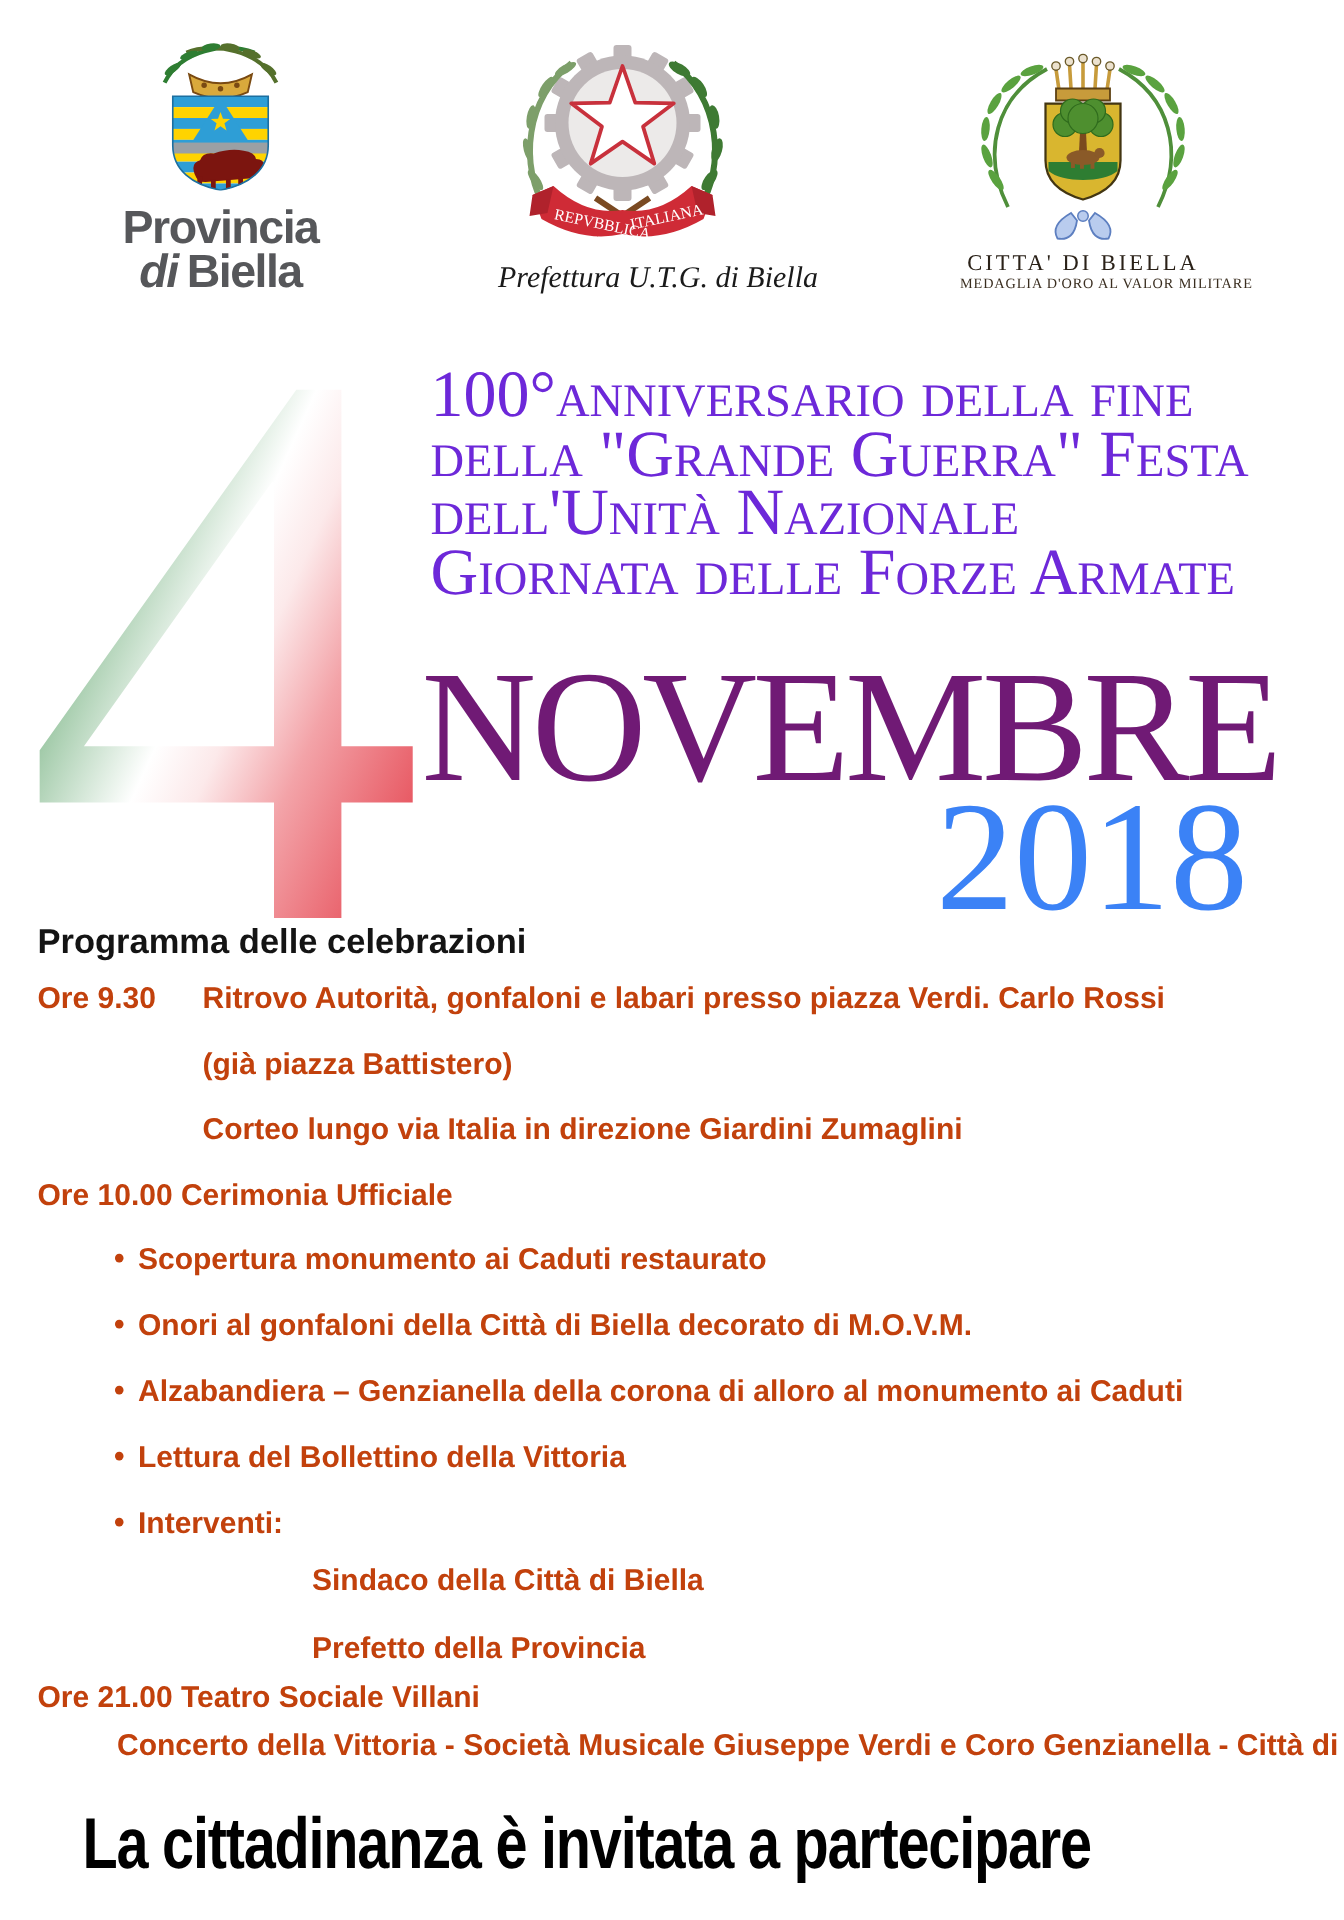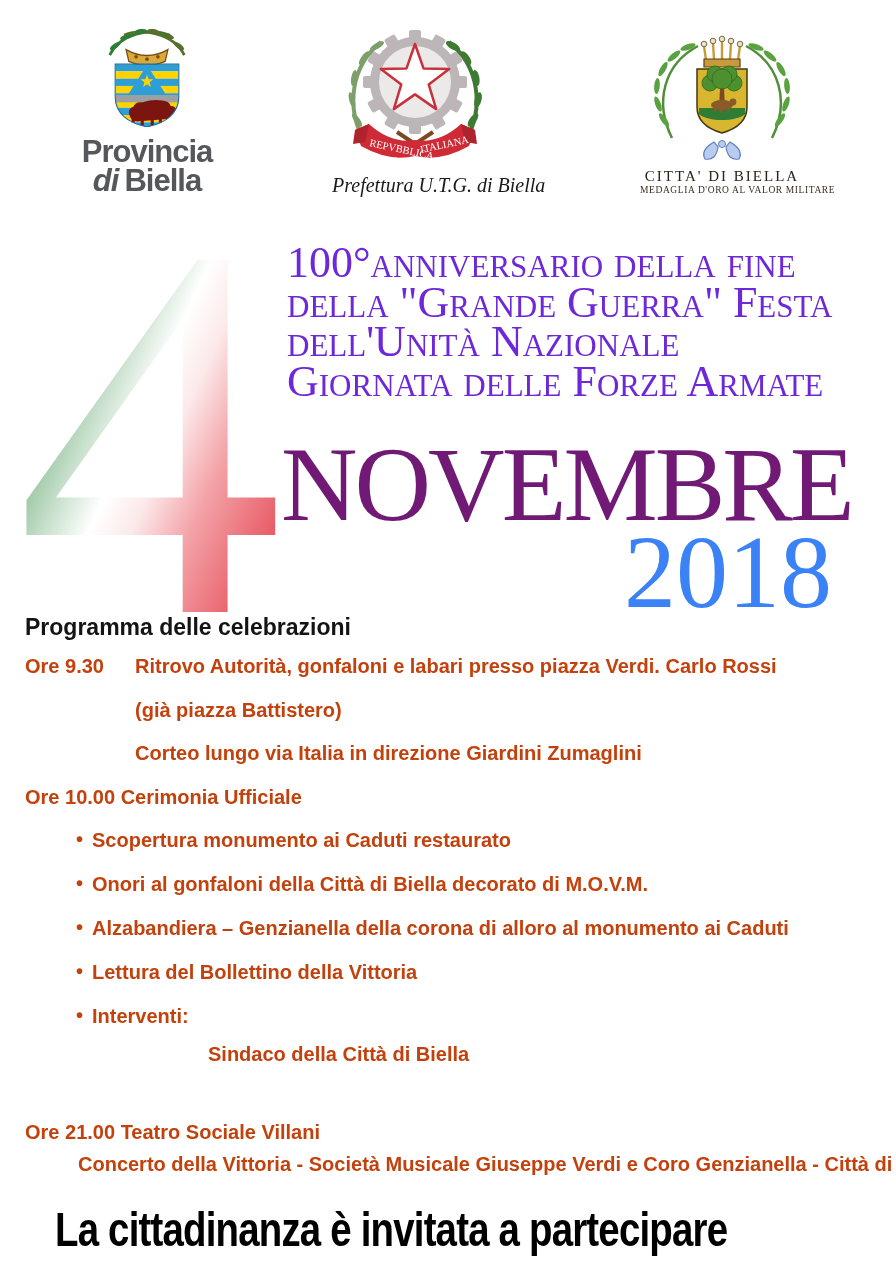--- a/index.html
+++ b/index.html
@@ -256,18 +256,19 @@
   <div class="prow pr-2 lx-tab">Corteo lungo via Italia in direzione Giardini Zumaglini</div>
   <div class="prow pr-3 lx-label">Ore 10.00 Cerimonia Ufficiale</div>
 
   <div class="prow pr-4 lx-bullet"><span class="dot">•</span><span>Scopertura monumento ai Caduti restaurato</span></div>
   <div class="prow pr-5 lx-bullet"><span class="dot">•</span><span>Onori al gonfaloni della Città di Biella decorato di M.O.V.M.</span></div>
   <div class="prow pr-6 lx-bullet"><span class="dot">•</span><span>Alzabandiera – Genzianella della corona di alloro al monumento ai Caduti</span></div>
   <div class="prow pr-7 lx-bullet"><span class="dot">•</span><span>Lettura del Bollettino della Vittoria</span></div>
   <div class="prow pr-8 lx-bullet"><span class="dot">•</span><span>Interventi:</span></div>
 
   <div class="prow pr-9 lx-deep">Sindaco della Città di Biella</div>
+  <div class="prow pr-10 lx-deep">Prefetto della Provincia</div>
   <div class="prow pr-11 lx-label">Ore 21.00 Teatro Sociale Villani</div>
   <div class="prow pr-12 lx-small">Concerto della Vittoria - Società Musicale Giuseppe Verdi e Coro Genzianella - Città di Biella</div>
 
   <div class="invite">La cittadinanza è invitata a partecipare</div>
 
 </div>
 
 </body></html>

